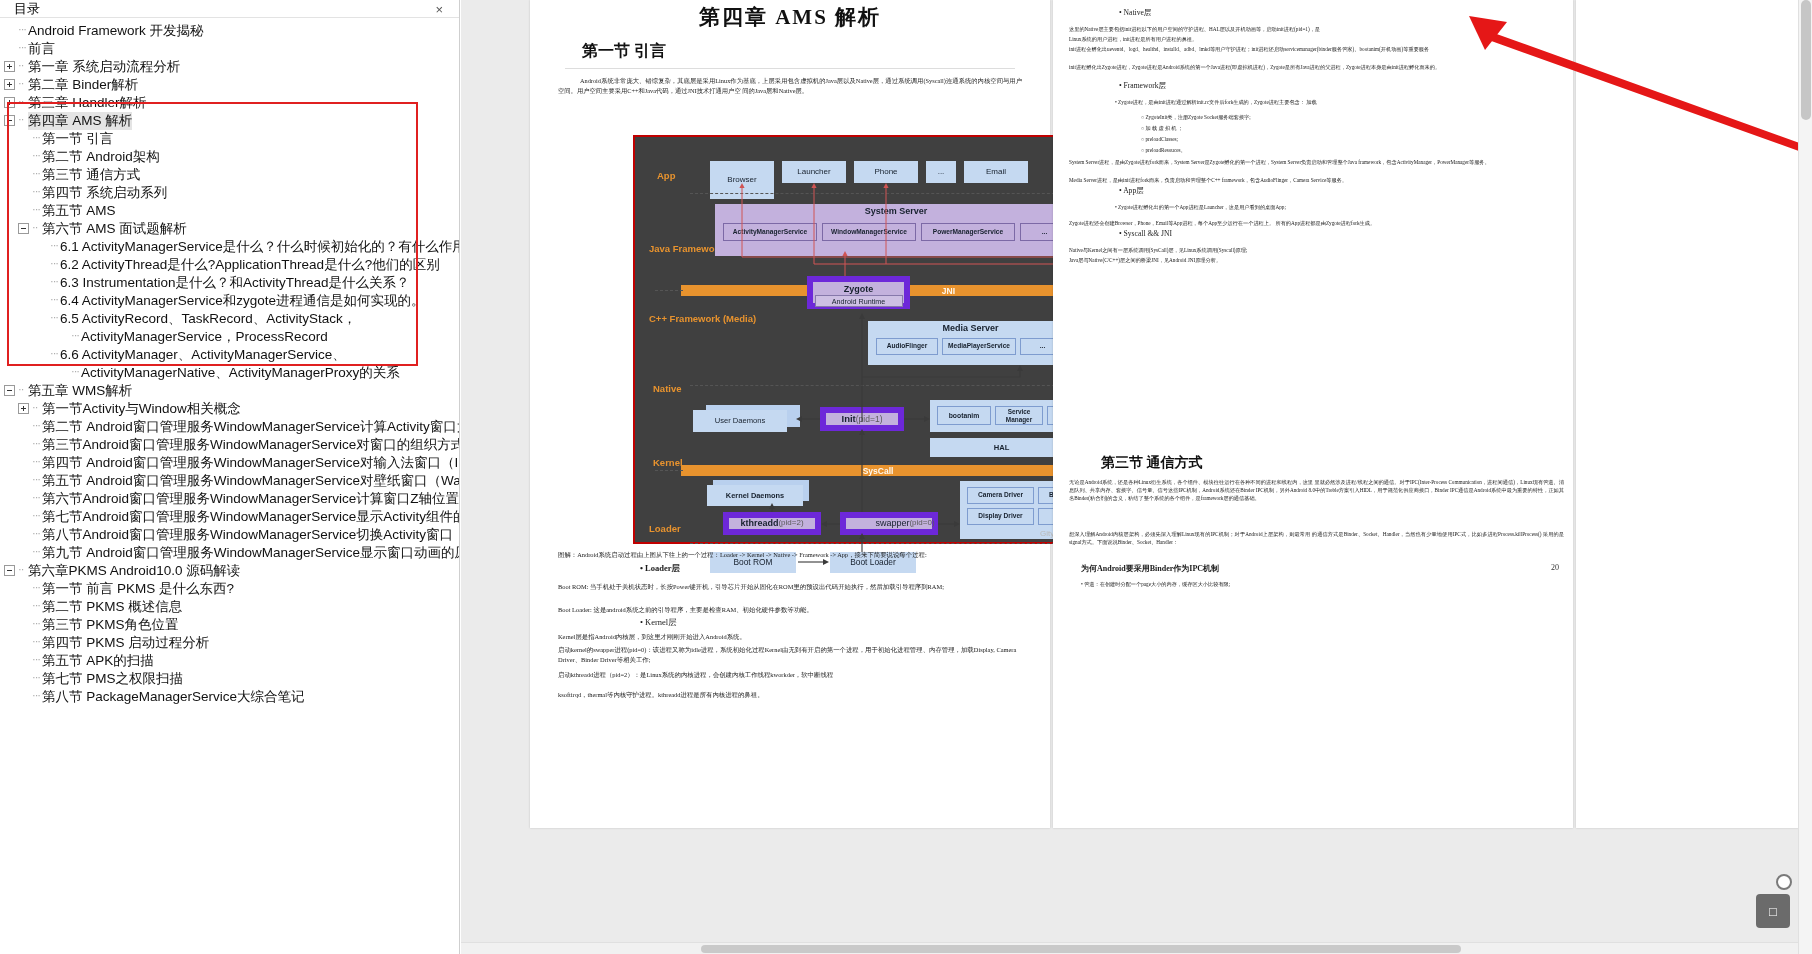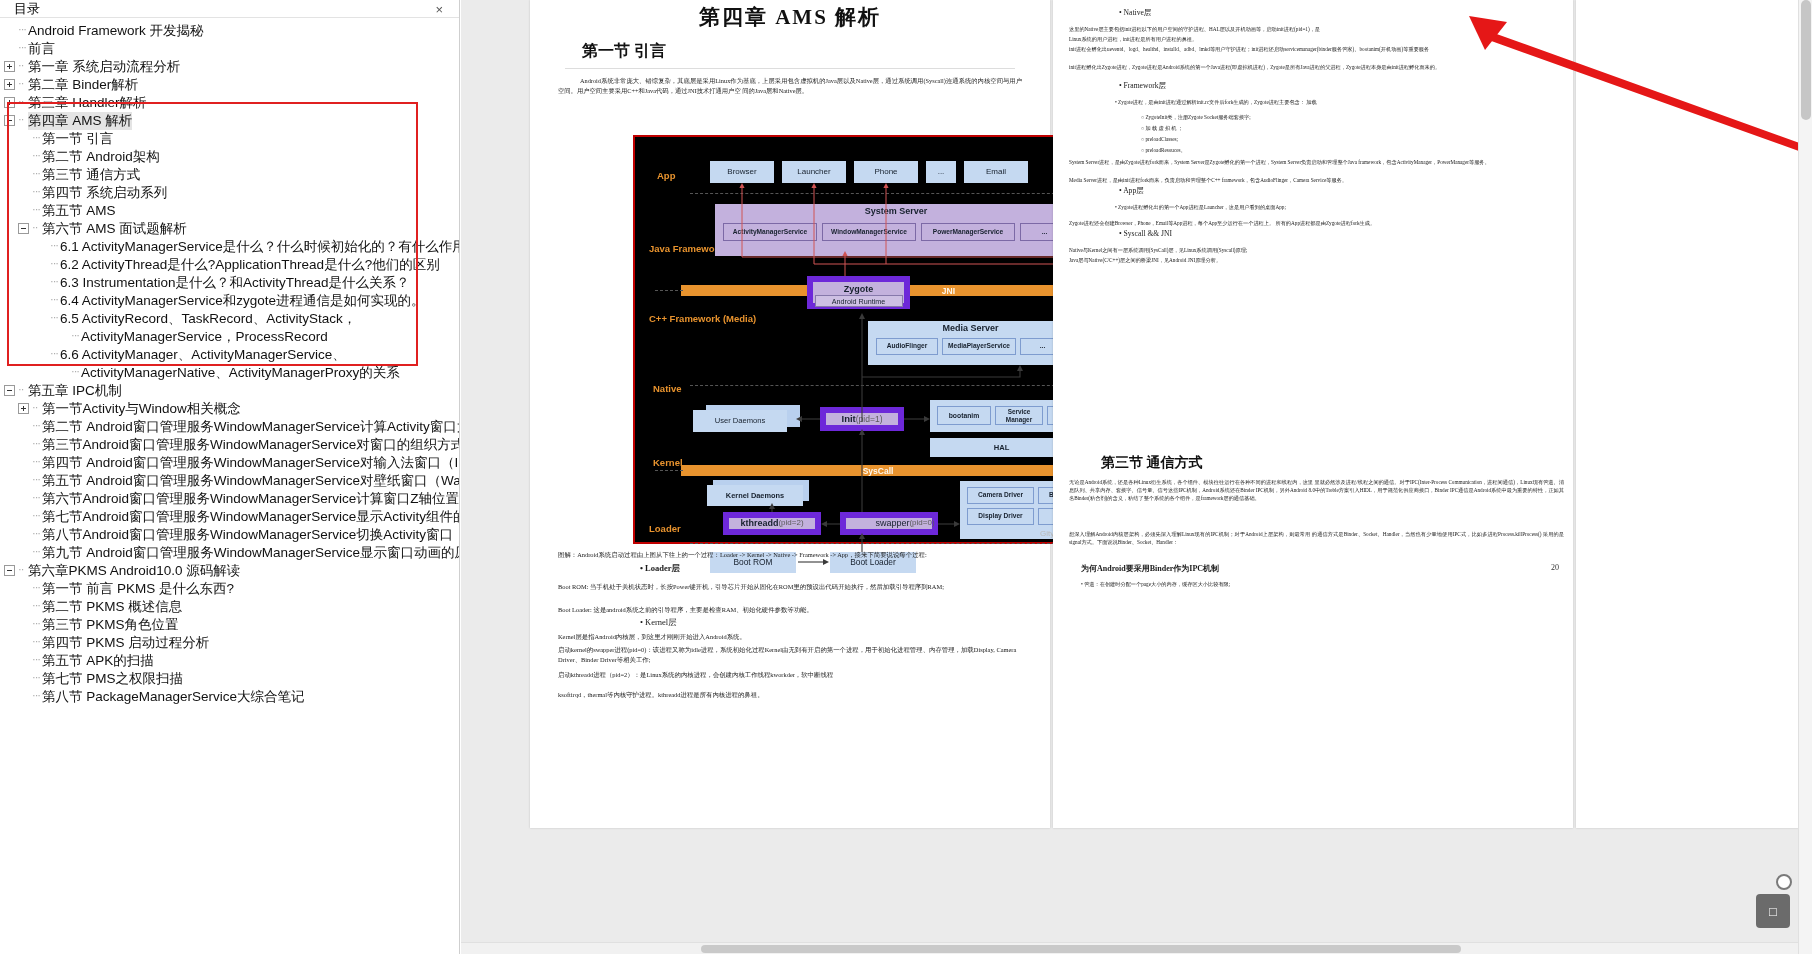--- a/index.html
+++ b/index.html
@@ -90,21 +90,21 @@
   .hr-thin { border:0; border-top:1px solid #ddd; margin:6px 35px 0 35px; }
   .body-cn {
     font-family:"Liberation Serif", serif; font-size:6.3px; line-height:9.5px;
     color:#222; margin:7px 28px 0 28px; text-align:justify;
   }
   .body-cn .ind { display:inline-block; width:22px; }
 
   
   #diagram-wrap {
     position:absolute; left:103px; top:135px; width:462px; height:409px;
-    border:2.5px solid #c00000; background:#000000;text-decoration:underline;
+    border:2.5px solid #c00000; background:#404040;text-decoration:underline;
   }
   #diagram { position:absolute; inset:0; }
 
   .lane-label {
     position:absolute; color:#e8932e; font-weight:bold;
     font-size:9.5px; font-family:"Liberation Sans", sans-serif;
   }
   .bx {
     position:absolute; display:flex; align-items:center; justify-content:center;
     font-size:8px; color:#17212e; font-family:"Liberation Sans", sans-serif;
@@ -280,21 +280,21 @@
         <span class="lbl">6.6 ActivityManager、ActivityManagerService、</span>
       </div>
       <div class="node ind3">
         <span class="tog none"></span>
         <span class="dash">···</span>
         <span class="lbl">ActivityManagerNative、ActivityManagerProxy的关系</span>
       </div>
       <div class="node ind0">
         <span class="tog "></span>
         <span class="dash">··</span>
-        <span class="lbl">第五章 IPC机制</span>
+        <span class="lbl">第五章 WMS解析</span>
       </div>
       <div class="node ind1">
         <span class="tog plus"></span>
         <span class="dash">··</span>
         <span class="lbl">第一节Activity与Window相关概念</span>
       </div>
       <div class="node ind1">
         <span class="tog none"></span>
         <span class="dash">···</span>
         <span class="lbl">第二节 Android窗口管理服务WindowManagerService计算Activity窗口大</span>
@@ -389,21 +389,21 @@
     <div id="diagram-wrap">
       <div id="diagram">
 
         <div class="lane-label" style="left:22px; top:33px;">App</div>
         <div class="lane-label" style="left:14px; top:106px;">Java Framework</div>
         <div class="lane-label" style="left:14px; top:176px;">C++ Framework (Media)</div>
         <div class="lane-label" style="left:18px; top:246px;">Native</div>
         <div class="lane-label" style="left:18px; top:320px;">Kernel</div>
         <div class="lane-label" style="left:14px; top:386px;">Loader</div>
 
-        <div class="bx blue" style="left:75px; top:24px; width:64px; height:22px;">Browser</div>
+        <div class="bx blue" style="left:75px; top:24px; width:64px; height:38px;">Browser</div>
         <div class="bx blue" style="left:147px; top:24px; width:64px; height:22px;">Launcher</div>
         <div class="bx blue" style="left:219px; top:24px; width:64px; height:22px;">Phone</div>
         <div class="bx blue" style="left:291px; top:24px; width:30px; height:22px;">...</div>
         <div class="bx blue" style="left:329px; top:24px; width:64px; height:22px;">Email</div>
 
         <div class="dashline" style="left:55px; top:56px; width:385px;"></div>
 
         <div class="bx purple" style="left:80px; top:67px; width:362px; height:52px; align-items:flex-start;">
           <div style="width:100%; text-align:center; margin-top:3px; font-size:9px; font-weight:bold;">System Server</div>
         </div>

